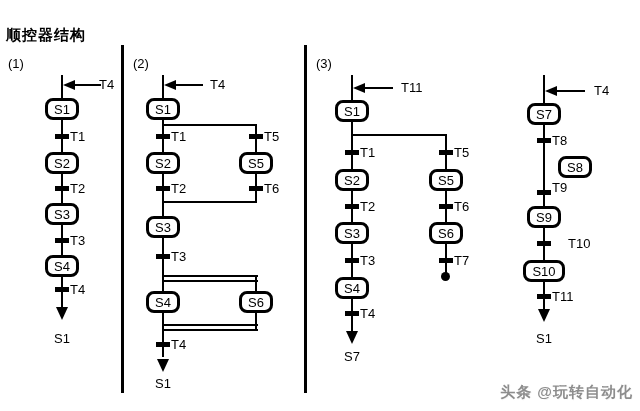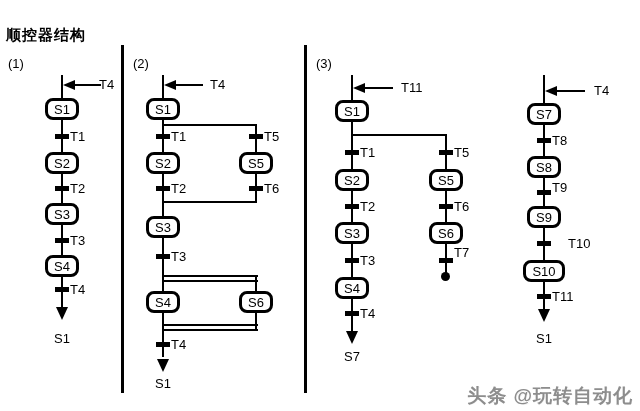--- a/index.html
+++ b/index.html
@@ -14,21 +14,21 @@
         border-radius:8px;background:#fff;display:flex;align-items:center;justify-content:center;
         font-size:13px;z-index:2;}
   .tick{position:absolute;width:14px;height:5px;background:#000;z-index:2;}
   .tlabel{position:absolute;font-size:13px;line-height:13px;white-space:nowrap;z-index:2;}
   .harrow{position:absolute;width:0;height:0;border-top:5px solid transparent;
           border-bottom:5px solid transparent;border-right:12px solid #000;z-index:2;}
   .darrow{position:absolute;width:0;height:0;border-left:6px solid transparent;
           border-right:6px solid transparent;border-top:13px solid #000;z-index:2;}
   .exitlabel{position:absolute;font-size:13px;width:40px;text-align:center;z-index:2;}
   .dot{position:absolute;width:9px;height:9px;background:#000;border-radius:50%;z-index:2;}
-  .watermark{position:absolute;right:7px;top:383px;font-size:19px;font-weight:bold;
+  .watermark{position:absolute;right:7px;top:383px;font-size:15px;font-weight:bold;
              color:#8d8d8d;text-shadow:2px 2px 0 #ffffff,1px 1px 0 #f2f2f2;letter-spacing:1px;}
 </style>
 </head>
 <body>
 
 <div class="canvas">
 
   <div class="title">顺控器结构</div>
 
   <div class="divider" style="left:121px"></div>
@@ -132,21 +132,21 @@
     <div class="tlabel" style="left:360px;top:200px">T2</div>
     <div class="tick" style="left:439px;top:204px"></div>
     <div class="tlabel" style="left:454px;top:200px">T6</div>
 
     <div class="step" style="left:335px;top:222px">S3</div>
     <div class="step" style="left:429px;top:222px">S6</div>
 
     <div class="tick" style="left:345px;top:258px"></div>
     <div class="tlabel" style="left:360px;top:254px">T3</div>
     <div class="tick" style="left:439px;top:258px"></div>
-    <div class="tlabel" style="left:454px;top:246px">T7</div>
+    <div class="tlabel" style="left:454px;top:254px">T7</div>
 
     <div class="step" style="left:335px;top:277px">S4</div>
     <div class="dot" style="left:441px;top:272px"></div>
 
     <div class="tick" style="left:345px;top:311px"></div>
     <div class="tlabel" style="left:360px;top:307px">T4</div>
 
     <div class="darrow" style="left:346px;top:331px"></div>
     <div class="exitlabel" style="left:332px;top:349px">S7</div>
   </div>
@@ -154,21 +154,21 @@
   <div>
     <div class="vline" style="left:543px;top:75px;height:234px"></div>
     <div class="harrow" style="left:545px;top:86px"></div>
     <div class="hline" style="left:556px;top:90px;width:29px"></div>
     <div class="tlabel" style="left:594px;top:84px">T4</div>
 
     <div class="step" style="left:527px;top:103px">S7</div>
     <div class="tick" style="left:537px;top:138px"></div>
     <div class="tlabel" style="left:552px;top:134px">T8</div>
 
-    <div class="step" style="left:527px;top:156px">S8</div>
+    <div class="step" style="left:558px;top:156px">S8</div>
     <div class="tick" style="left:537px;top:190px"></div>
     <div class="tlabel" style="left:552px;top:181px">T9</div>
 
     <div class="step" style="left:527px;top:206px">S9</div>
     <div class="tick" style="left:537px;top:241px"></div>
     <div class="tlabel" style="left:568px;top:237px">T10</div>
 
     <div class="step" style="left:523px;top:260px;width:42px">S10</div>
     <div class="tick" style="left:537px;top:294px"></div>
     <div class="tlabel" style="left:552px;top:290px">T11</div>

